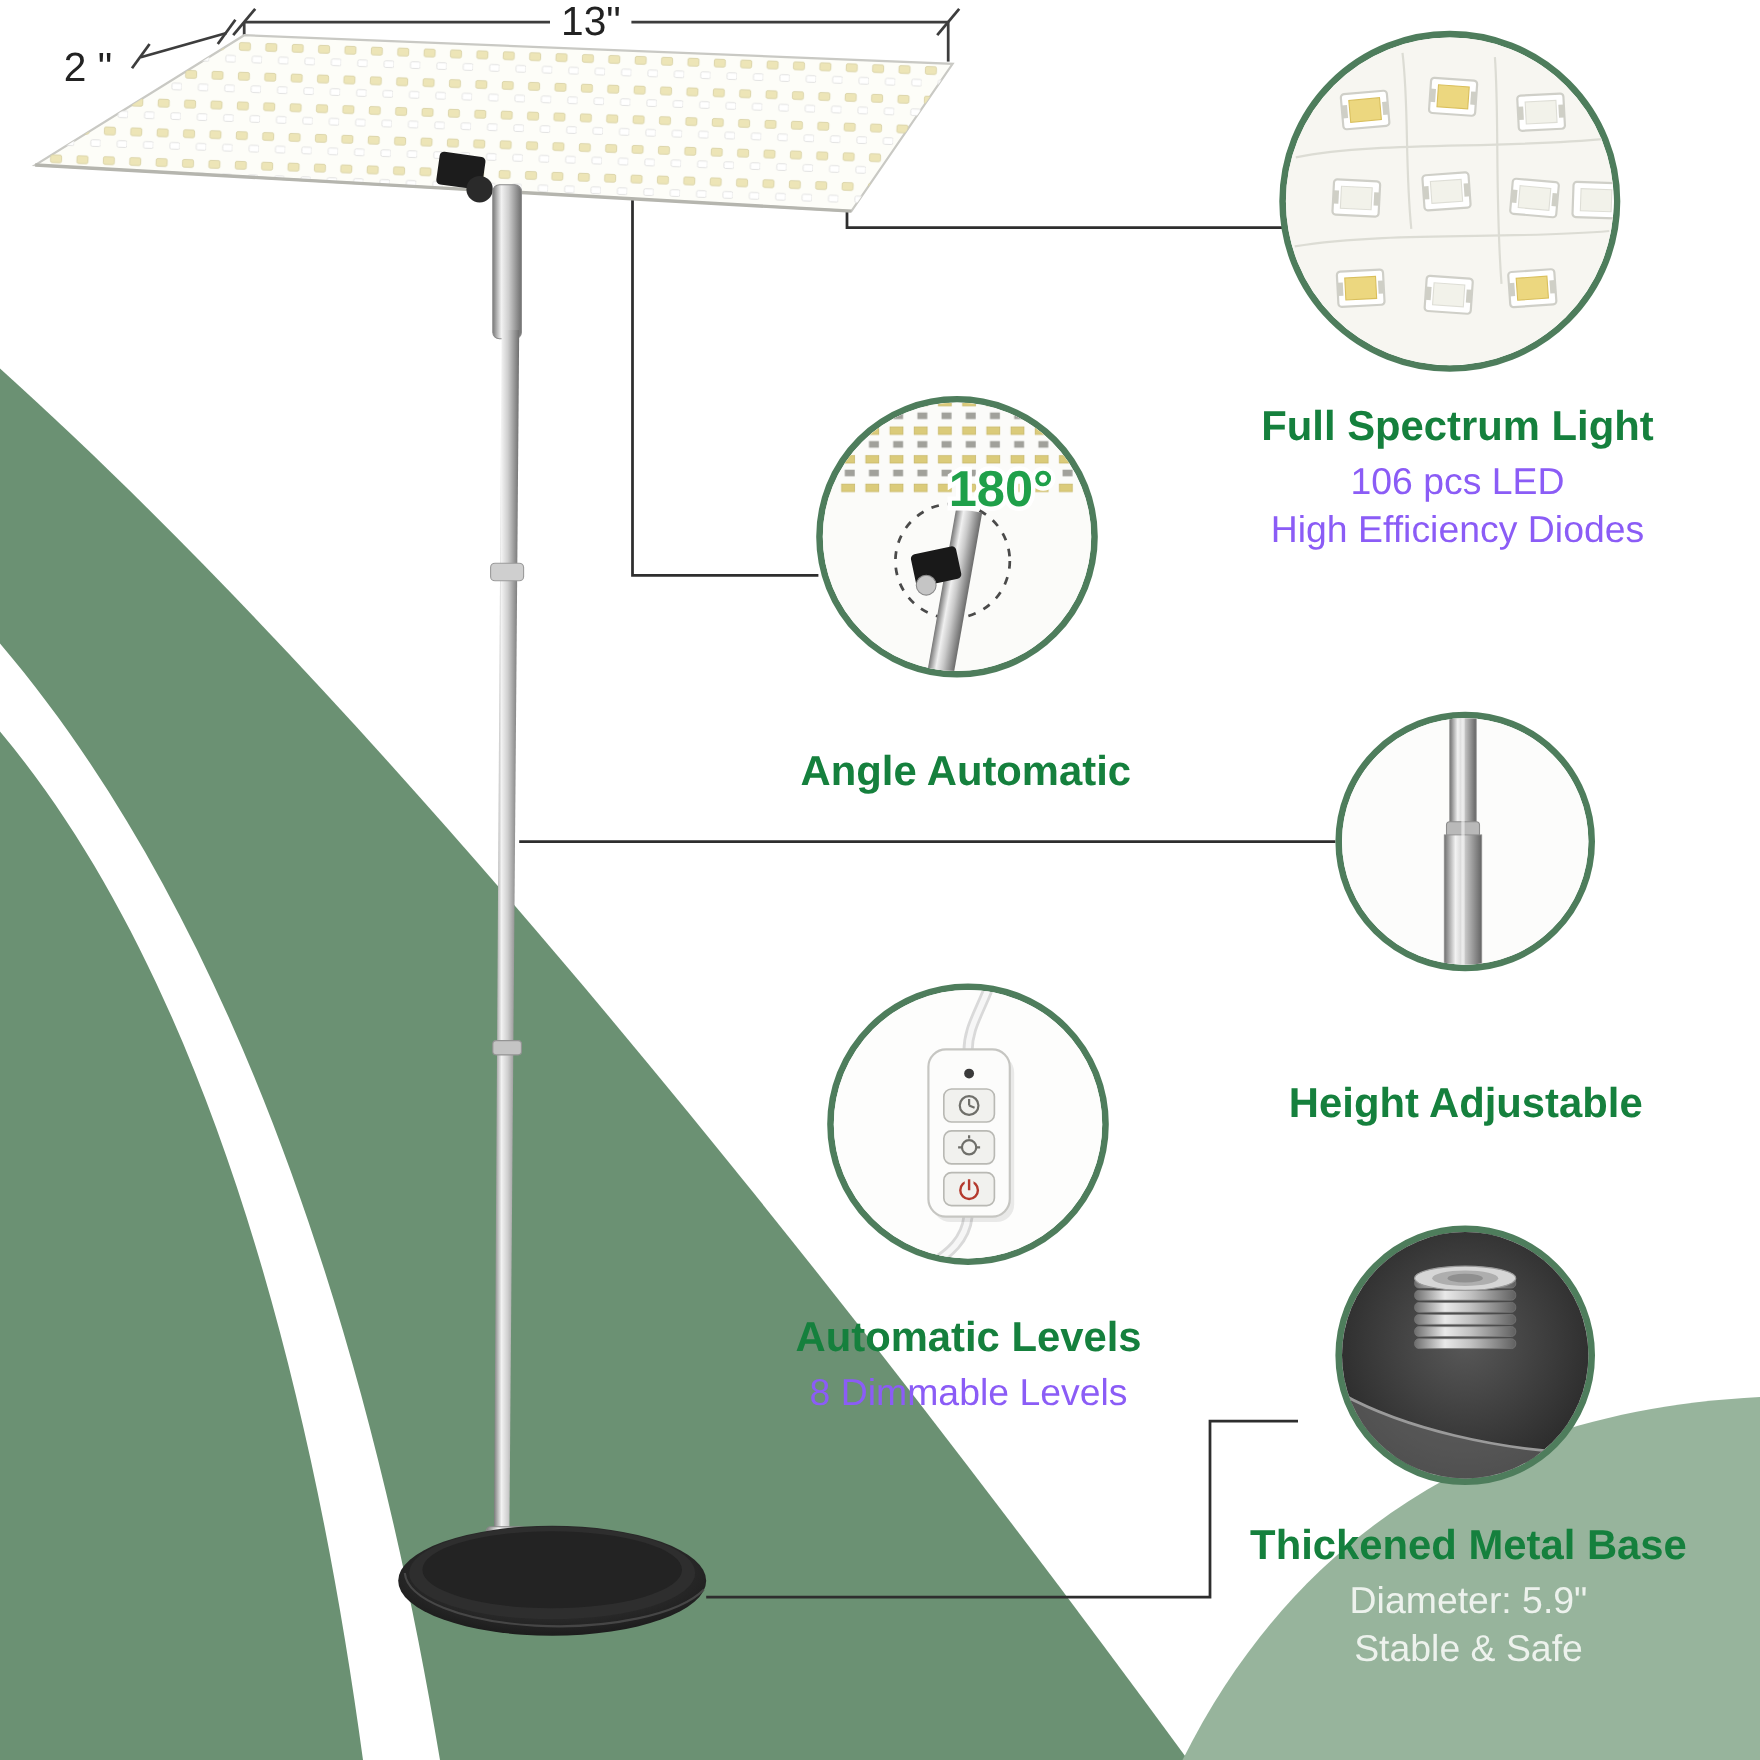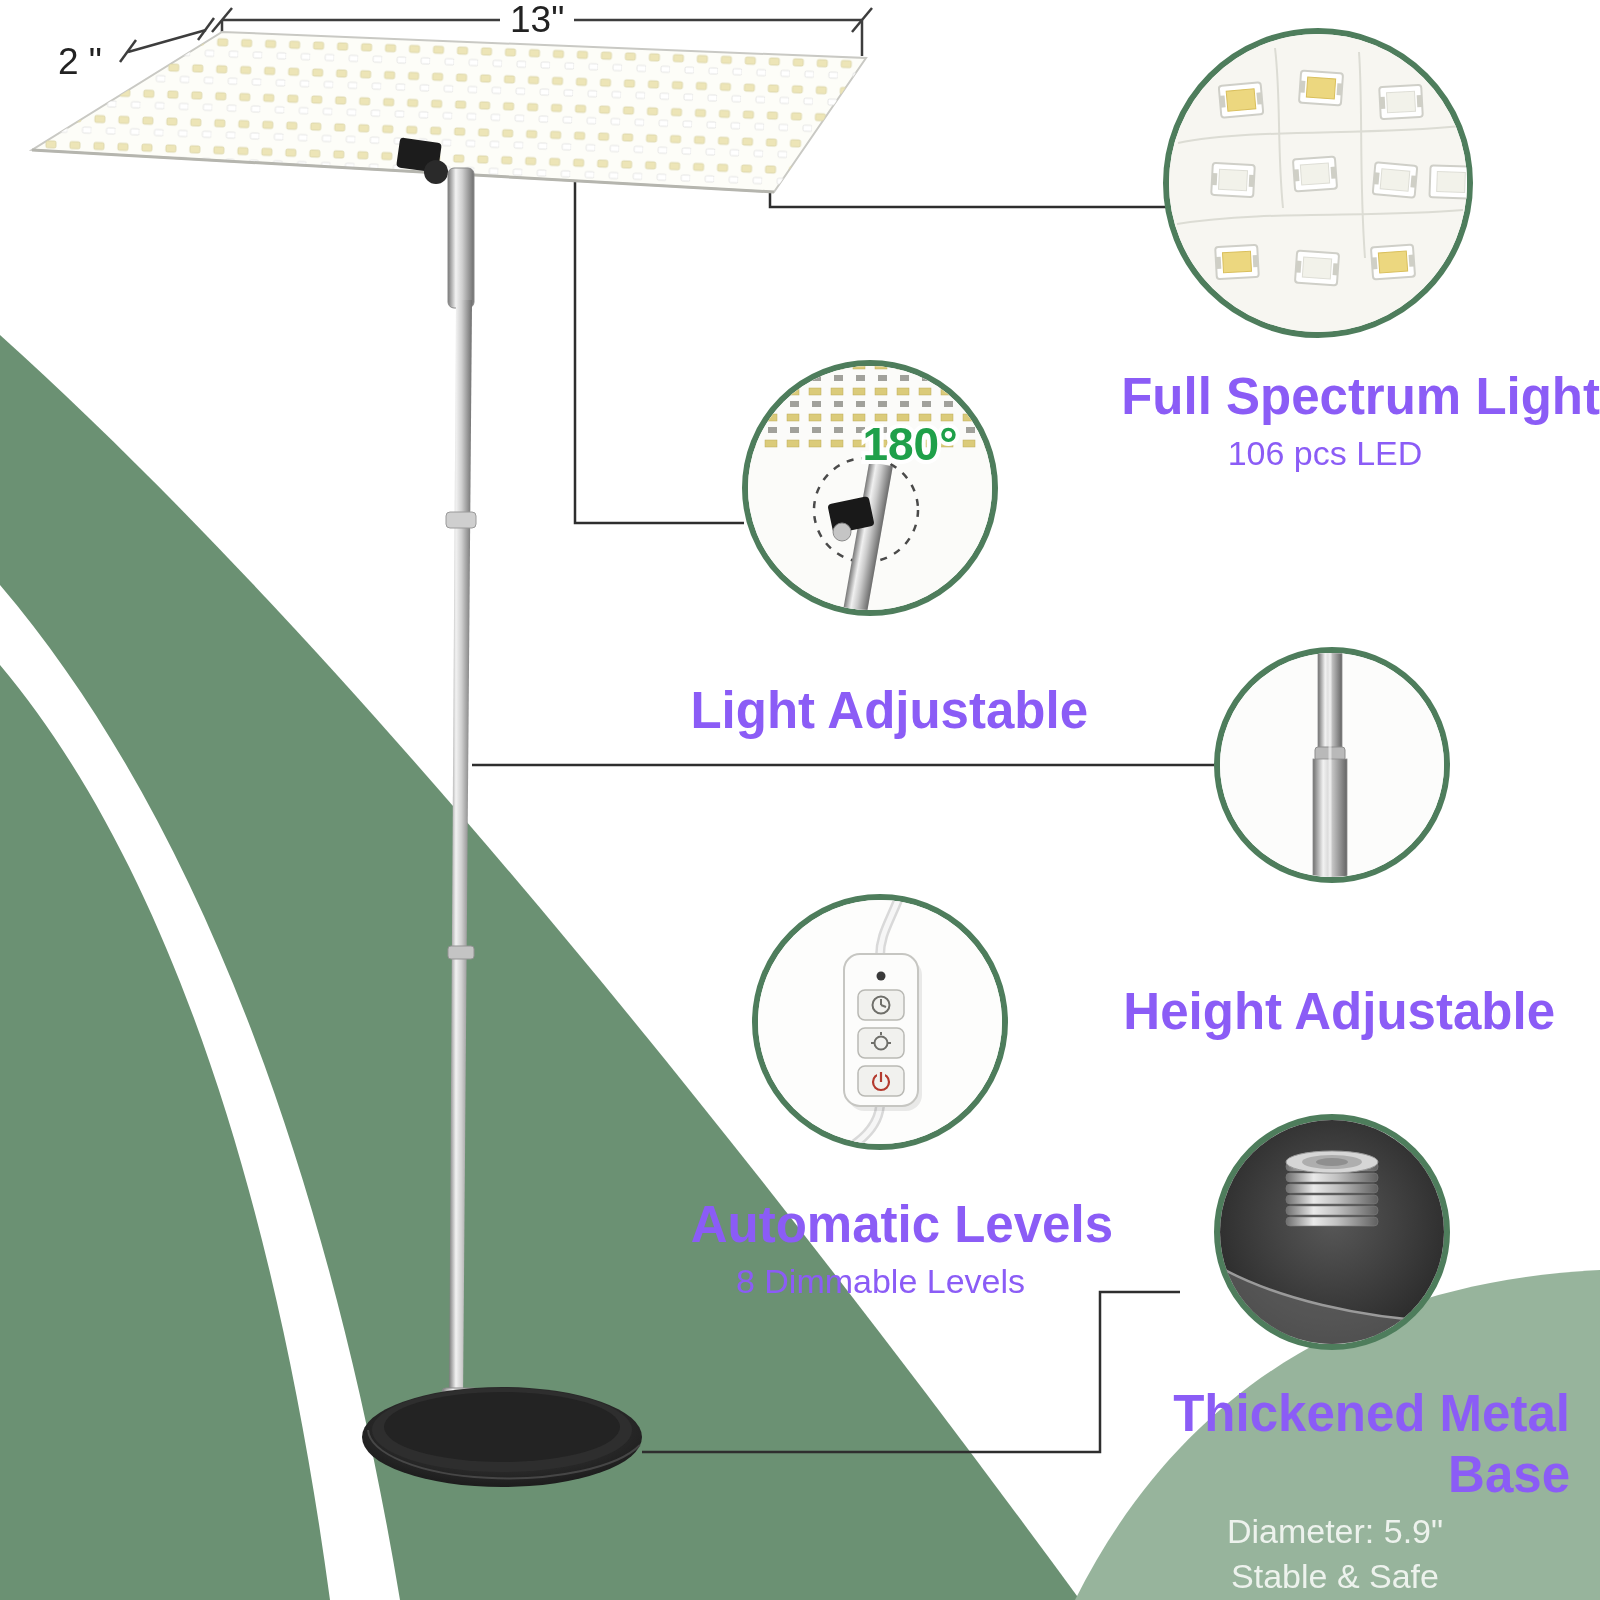--- a/index.html
+++ b/index.html
@@ -11,21 +11,21 @@
   .dim-label{
     position:absolute;z-index:4;font-size:37px;color:#222;font-weight:400;
     background:#ffffff;padding:0 10px;line-height:40px;
   }
   .callout-circle{
     position:absolute;z-index:2;border:6px solid #4e7d5c;border-radius:50%;
     background:#ffffff;overflow:hidden;box-sizing:border-box;
   }
   .callout-circle svg{position:absolute;left:-6px;top:-6px;}
   .label-block{position:absolute;z-index:3;text-align:center;}
-  .label-block .title{font-size:51px;font-weight:700;color:#8b5cf6;line-height:1.2;margin-bottom:4px;text-align:right;}
+  .label-block .title{font-size:38px;font-weight:700;color:#15803d;line-height:1.2;margin-bottom:4px;}
   .label-block .sub{font-size:34px;color:#8b5cf6;line-height:1.3;}
   .label-block.on-green .sub{color:#edf2ed;}
 </style>
 </head>
 <body>
 
 <div id="stage">
 
   <svg id="scene" width="1600" height="1600" viewBox="0 0 1600 1600">
     <defs>
@@ -168,20 +168,21 @@
         <g transform="translate(288,154) rotate(2)">
             <rect x="-21" y="-16" width="42" height="32" rx="3" fill="#ffffff" stroke="#cfcfc8" stroke-width="2"></rect>
             <rect x="-14" y="-10" width="28" height="20" fill="#f2f2ea" stroke="#deded6"></rect>
           </g>
       </g>
     </svg>
   </div>
   <div class="label-block" style="left:1050px;top:366px;width:550px;">
     <div class="title">Full Spectrum Light</div>
     <div class="sub">106 pcs LED</div>
+    <div class="sub">High Efficiency Diodes</div>
   </div>
 
   <div class="callout-circle" style="left:742px;top:360px;width:256px;height:256px;">
     <svg width="256" height="256" viewBox="0 0 256 256">
       <defs>
         <linearGradient id="chromeB" x1="0" y1="0" x2="1" y2="0">
           <stop offset="0" stop-color="#777777"></stop>
           <stop offset="0.3" stop-color="#f0f0f0"></stop>
           <stop offset="0.55" stop-color="#c9c9c9"></stop>
           <stop offset="1" stop-color="#6b6b6b"></stop>
@@ -194,21 +195,21 @@
       <rect width="256" height="256" fill="#fbfbf9"></rect>
       <rect x="0" y="6" width="256" height="84" fill="url(#p2)" opacity="0.95"></rect>
       <circle cx="124" cy="150" r="52" fill="none" stroke="#4a4a4a" stroke-width="2.5" stroke-dasharray="7 8"></circle>
       <rect x="126" y="104" width="24" height="160" fill="url(#chromeB)" transform="rotate(10 138 110)"></rect>
       <rect x="88" y="140" width="42" height="30" rx="4" fill="#191919" transform="rotate(-12 109 155)"></rect>
       <circle cx="100" cy="172" r="9" fill="#c5c5c5" stroke="#8a8a8a"></circle>
       <text x="168" y="100" text-anchor="middle" font-size="46" font-weight="700" fill="#1fa04a" style="paint-order:stroke;stroke:#ffffff;stroke-width:8;">180°</text>
     </svg>
   </div>
   <div class="label-block" style="left:668px;top:680px;width:420px;">
-    <div class="title">Light Adjustable</div>
+    <div class="title">Angle Automatic</div>
   </div>
 
   <div class="callout-circle" style="left:1214px;top:647px;width:236px;height:236px;">
     <svg width="236" height="236" viewBox="0 0 236 236">
       <defs>
         <linearGradient id="chromeC" x1="0" y1="0" x2="1" y2="0">
           <stop offset="0" stop-color="#707070"></stop>
           <stop offset="0.3" stop-color="#f2f2f2"></stop>
           <stop offset="0.55" stop-color="#c9c9c9"></stop>
           <stop offset="1" stop-color="#646464"></stop>

